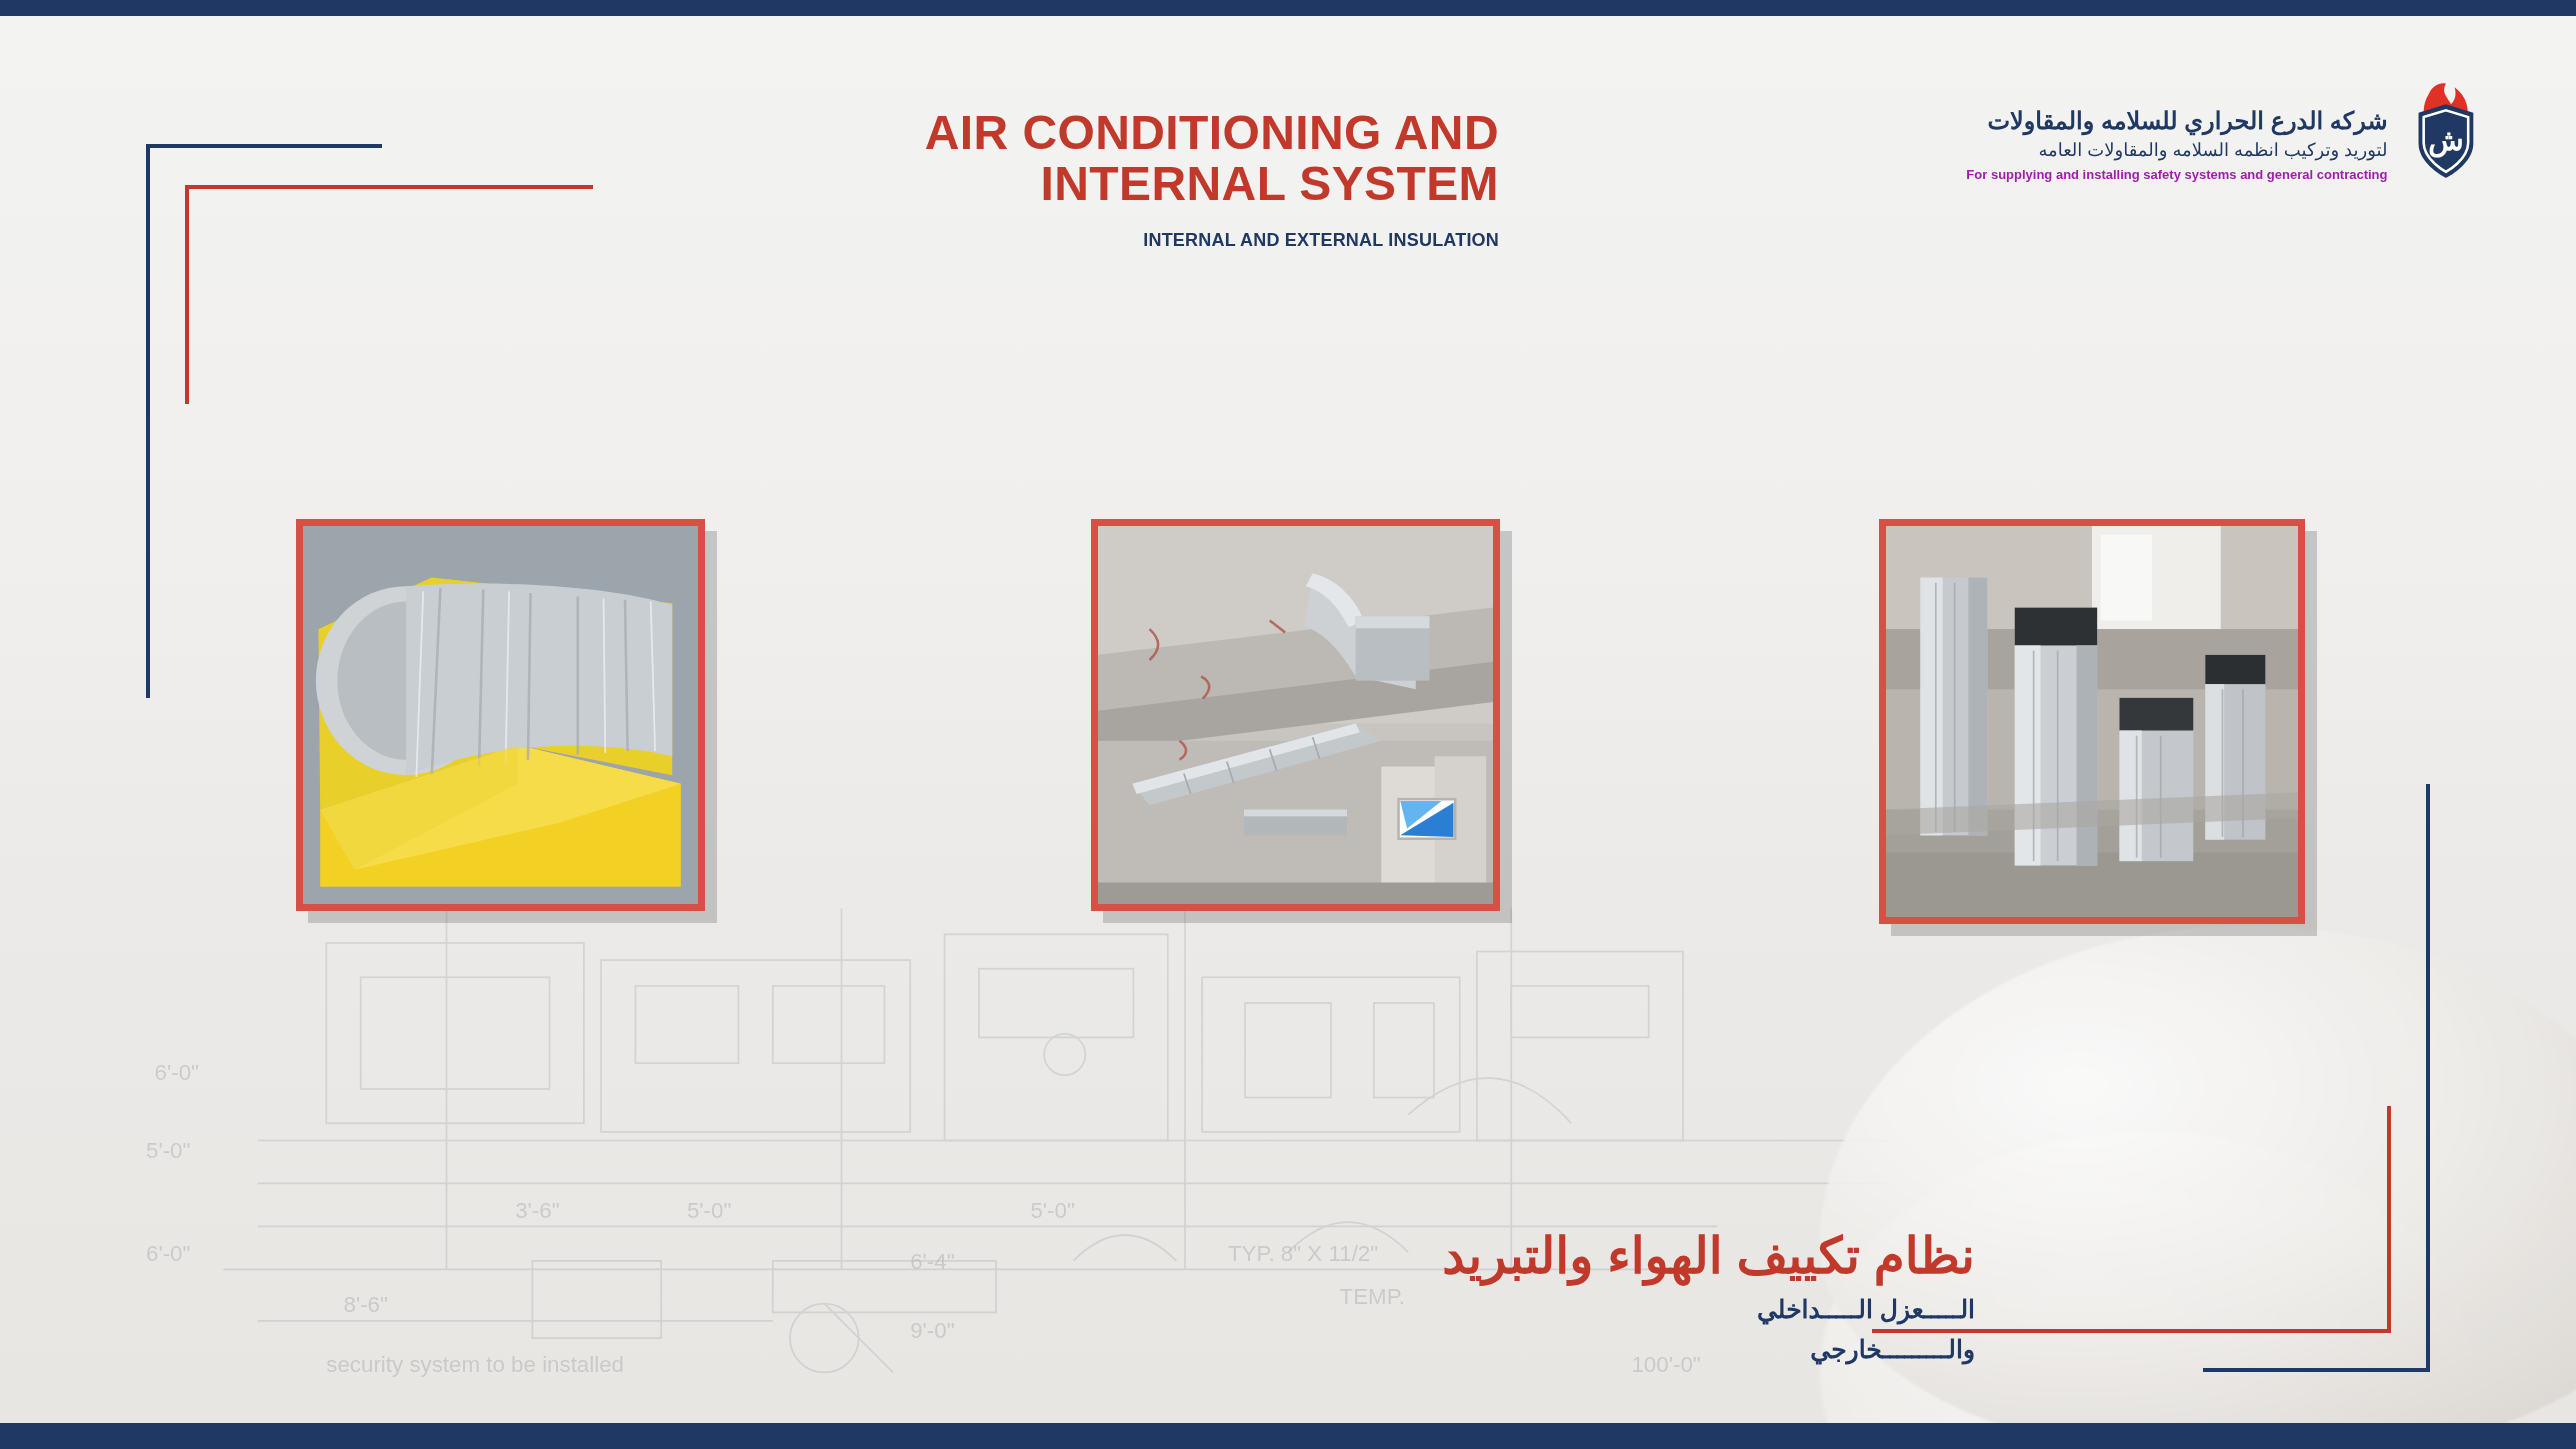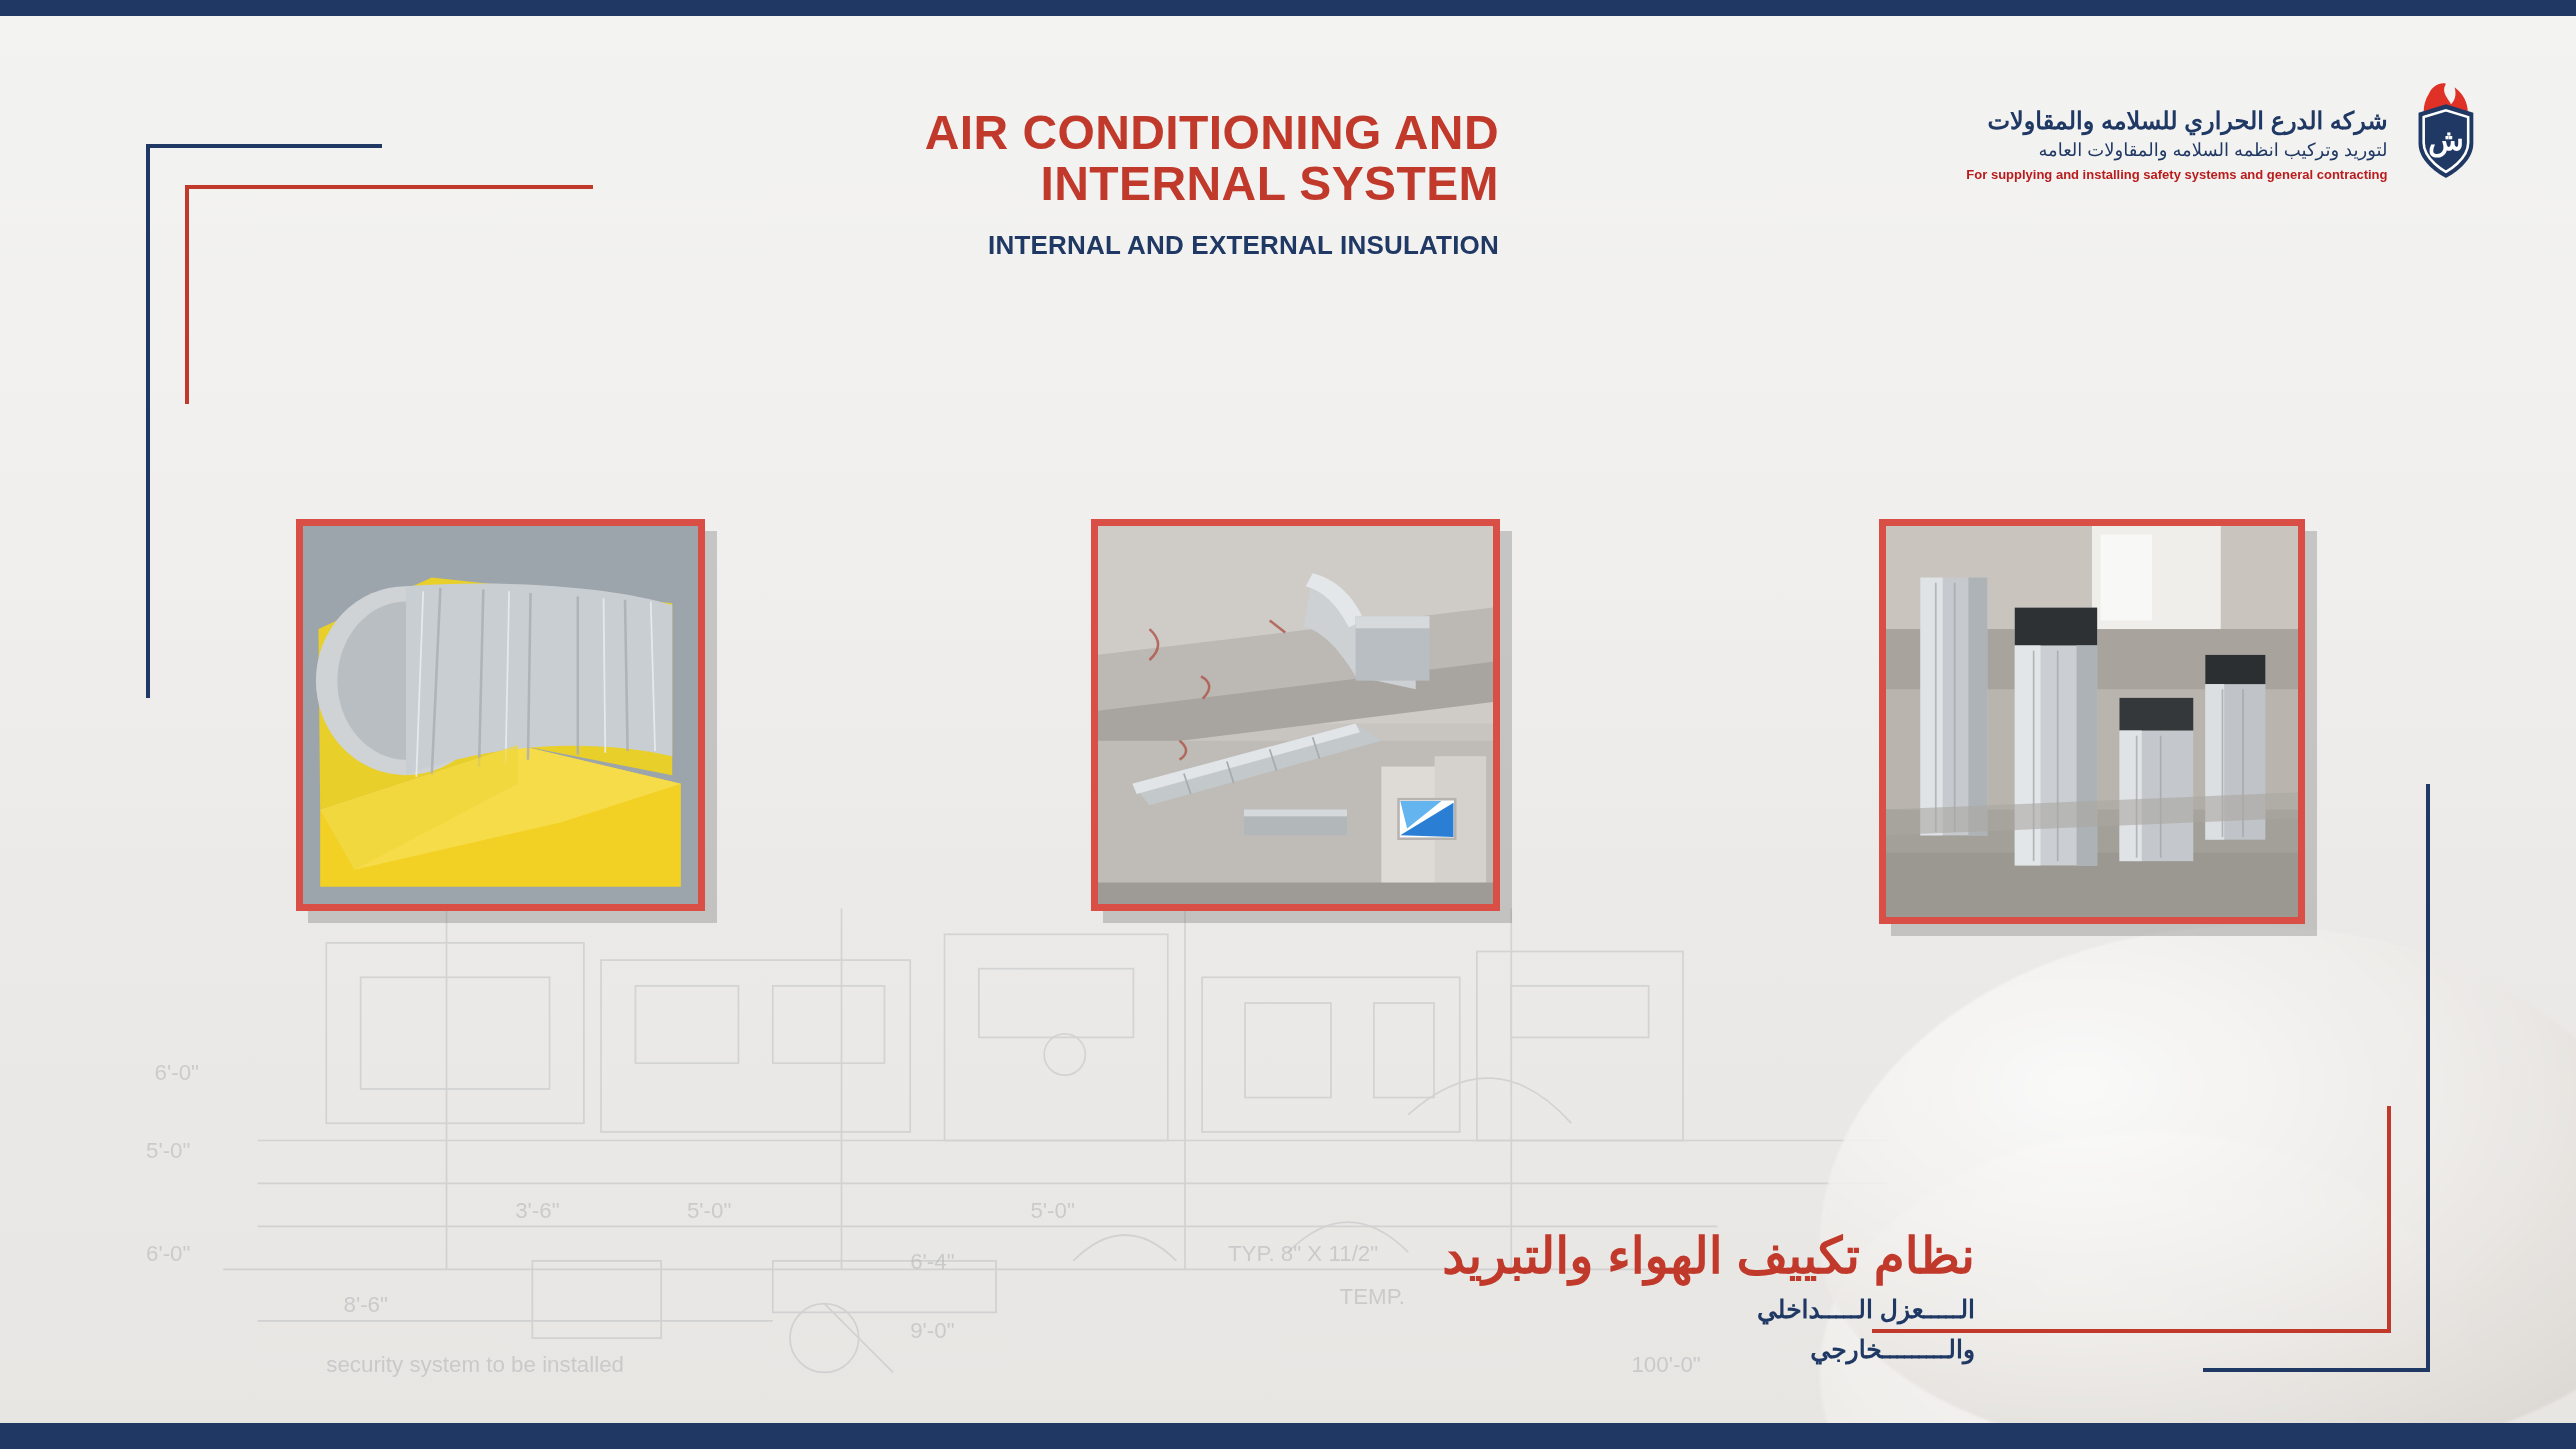--- a/index.html
+++ b/index.html
@@ -118,21 +118,21 @@
     margin: 0;
     font-size: 48px;
     line-height: 1.07;
     font-weight: bold;
     color: #c0392b;
     letter-spacing: 0.4px;
     font-family: "Liberation Sans", sans-serif;
   }
   .title-en h2 {
     margin: 20.6px 0 0 0;
-    font-size: 26px;
+    font-size: 18px;
     font-weight: bold;
     color: #1f3864;
     letter-spacing: 0.2px;
     font-family: "Liberation Sans", sans-serif;
   }
 
   
   .logo-block {
     position: absolute;
     right: 94px; top: 82px;
@@ -154,21 +154,21 @@
   .logo-ar2 {
     font-size: 18px;
     color: #1f3864;
     direction: rtl;
     white-space: nowrap;
     margin-top: 3.4px;
   }
   .logo-en {
     font-size: 13px;
     font-weight: bold;
-    color: #b91c1c;
+    color: #a21caf;
     white-space: nowrap;
     margin-top: 5.2px;
   }
   .logo-mark {
     position: relative;
     width: 79px;
     height: 101px;
     flex: 0 0 auto;
   }
 

